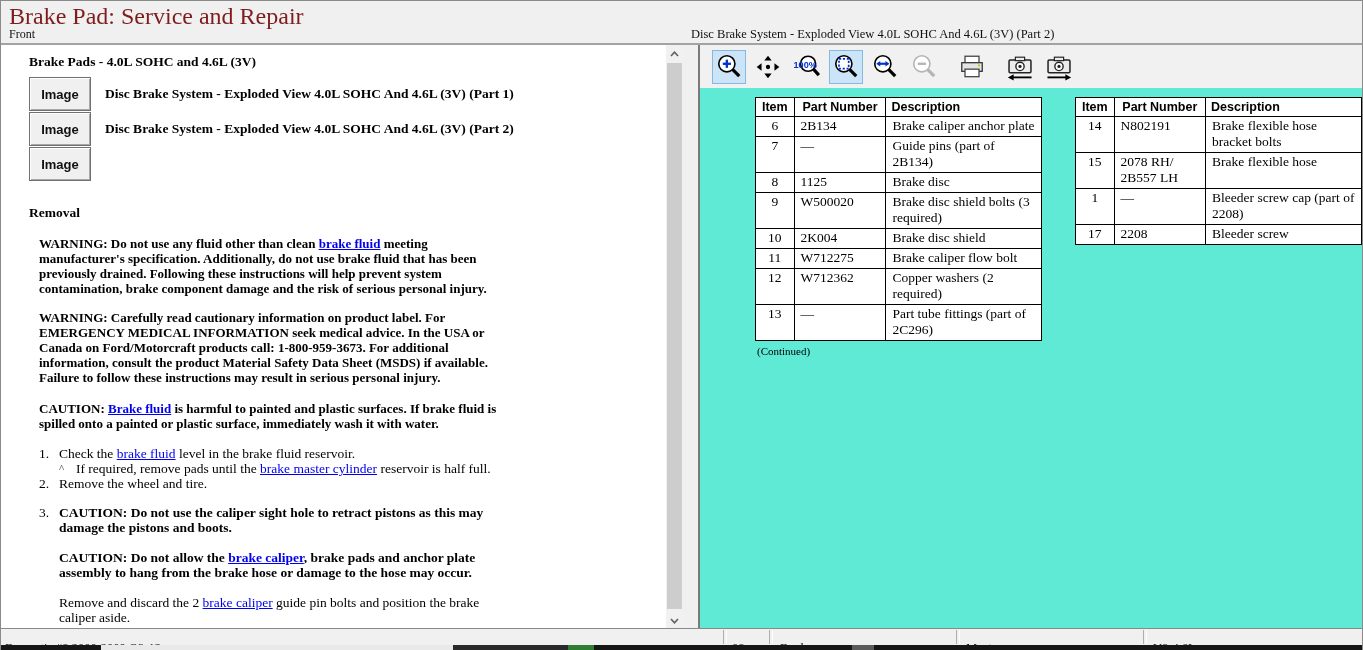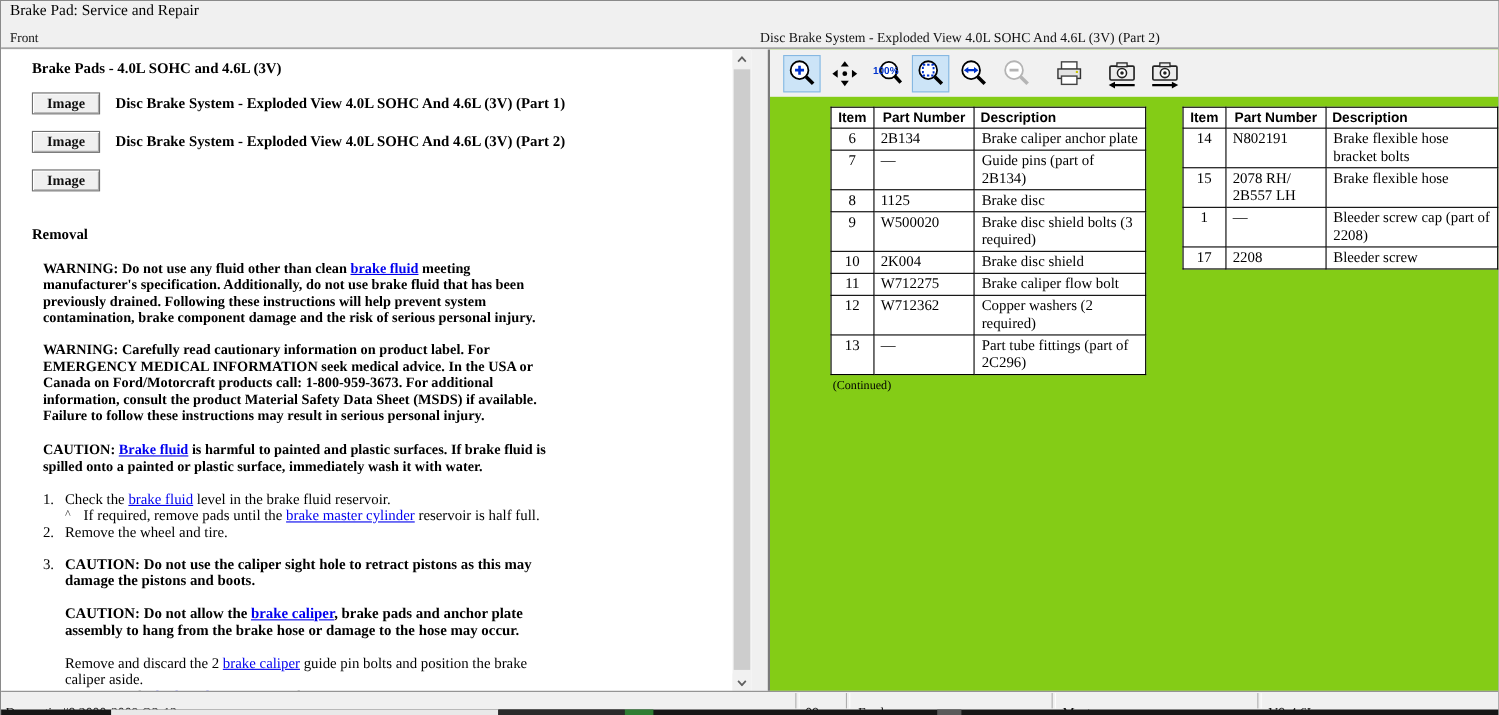--- a/index.html
+++ b/index.html
@@ -1,31 +1,31 @@
 <!DOCTYPE html>
 <html><head>
 <meta charset="utf-8">
 <style>
   html,body{margin:0;padding:0;background:#fff;}
   body{width:1363px;height:650px;overflow:hidden;font-family:"Liberation Serif",serif;}
   .window{position:relative;width:1363px;height:650px;background:#fff;box-sizing:border-box;border:1px solid #8a8a8a;border-bottom:none;}
 
   
   .header{position:absolute;top:0;left:0;right:0;height:42px;background:#f0f0f0;border-bottom:2px solid #a3a3a3;}
-  .page-title{position:absolute;left:8px;top:2px;font-size:14px;color:#000000;}
+  .page-title{position:absolute;left:8px;top:2px;font-size:24px;color:#7f1d1d;}
   .page-subtitle{position:absolute;left:8px;top:26px;font-size:12px;color:#111;}
   .image-pane-title{position:absolute;left:690px;top:26px;font-size:12.5px;color:#111;}
 
   
   .main{position:absolute;top:44px;left:0;right:0;bottom:21px;background:#fff;}
   .left-panel{position:absolute;left:0;top:0;bottom:0;width:682px;background:#fff;overflow:hidden;}
   .doc{position:absolute;left:0;top:0;width:660px;height:100%;overflow:hidden;padding:9px 0 0 28px;box-sizing:border-box;}
   .doc-heading{font-size:13.5px;font-weight:bold;color:#000;}
   .image-row{display:flex;align-items:center;margin-top:13px;height:22px;}
-  .image-btn{width:62px;height:20px;background:#f0f0f0;border:1px solid #707070;box-shadow:inset 1px 1px 0 #ffffff,inset -1px -1px 0 #a8a8a8;font-family:Liberation Serif, serif;font-size:13px;font-weight:bold;color:#111;display:flex;align-items:center;justify-content:center;cursor:pointer;}
+  .image-btn{width:62px;height:34px;background:#f0f0f0;border:1px solid #707070;box-shadow:inset 1px 1px 0 #ffffff,inset -1px -1px 0 #a8a8a8;font-family:Liberation Sans, sans-serif;font-size:13px;font-weight:bold;color:#111;display:flex;align-items:center;justify-content:center;cursor:pointer;}
   .image-caption{margin-left:14px;font-size:13.5px;font-weight:bold;color:#000;}
   .section-heading{margin-top:30px;font-size:13.5px;font-weight:bold;}
   .para{width:472px;margin-left:10px;font-size:13px;line-height:15px;color:#000;}
   .bold{font-weight:bold;}
   .para.w1{margin-top:15px;}
   .para.w2{margin-top:14px;}
   .para.c1{margin-top:16px;}
   a.doclink{color:#0000ee;text-decoration:underline;cursor:pointer;}
   .steps{margin-top:15px;margin-left:10px;width:480px;font-size:13.5px;line-height:15px;}
   .step{display:flex;}
@@ -41,21 +41,21 @@
   .scrollbar{position:absolute;left:665px;top:0;bottom:0;width:17px;background:#f1f1f1;}
   .sb-btn{position:absolute;left:0;width:17px;height:17px;display:flex;align-items:center;justify-content:center;background:#f1f1f1;cursor:pointer;}
   .sb-btn.up{top:0;}
   .sb-btn.down{bottom:0;}
   .sb-thumb{position:absolute;left:1px;width:15px;top:18px;bottom:20px;background:#cdcdcd;cursor:pointer;}
 
   
   .splitter{position:absolute;left:682px;top:0;bottom:0;width:15px;background:#f0f0f0;border-right:2px solid #7a7a7a;}
 
   
-  .right-panel{position:absolute;left:699px;top:0;right:0;bottom:0;background:#84cc16;}
+  .right-panel{position:absolute;left:699px;top:0;right:0;bottom:0;background:#5eead4;}
   .toolbar{position:absolute;top:0;left:0;right:0;height:43px;background:#f1f1f1;display:flex;align-items:center;padding-left:12px;box-sizing:border-box;}
   .tbtn{width:32px;height:32px;display:flex;align-items:center;justify-content:center;margin-right:5px;border:1px solid transparent;cursor:pointer;}
   .tbtn.sel{background:#cce4f7;border:1px solid #86b8e2;}
   .tbtn.disabled{cursor:default;}
   .tbtn.sep-before{margin-left:9px;}
 
   .tables{position:absolute;top:52px;left:12px;right:0;display:flex;align-items:flex-start;padding-left:43px;}
   table.parts{border-collapse:collapse;background:#fff;}
   table.parts th{font-family:"Liberation Sans",sans-serif;font-size:12.5px;font-weight:bold;border:1px solid #000;padding:2px 5px;text-align:center;}
   table.parts th.desc{text-align:left;}

